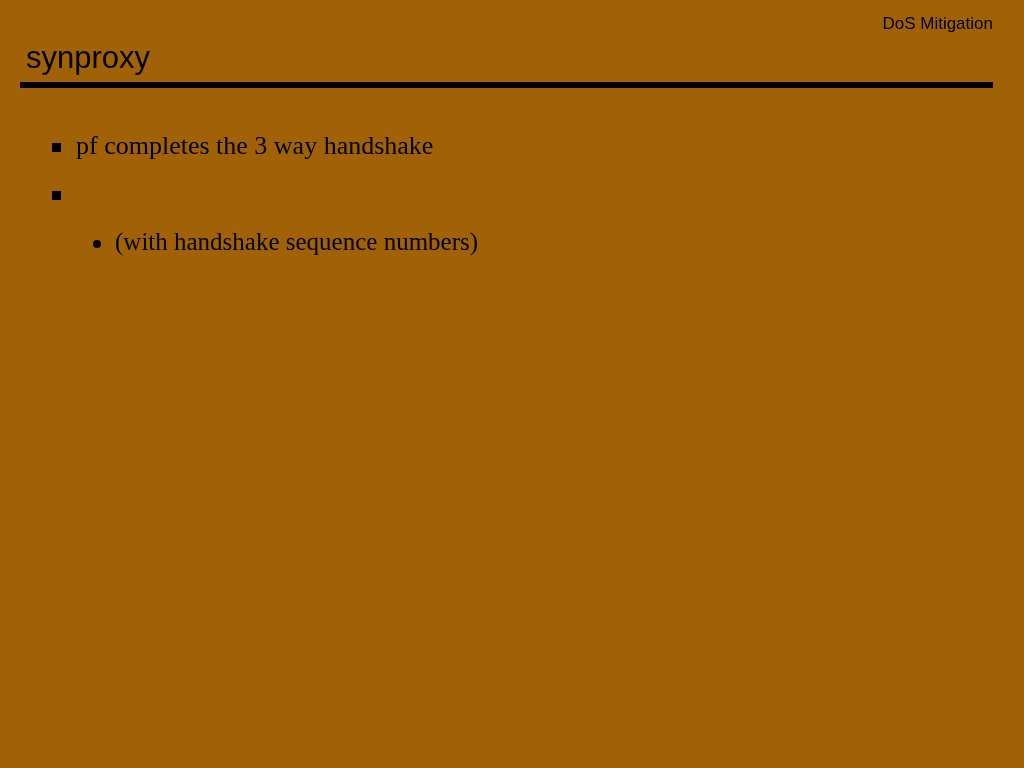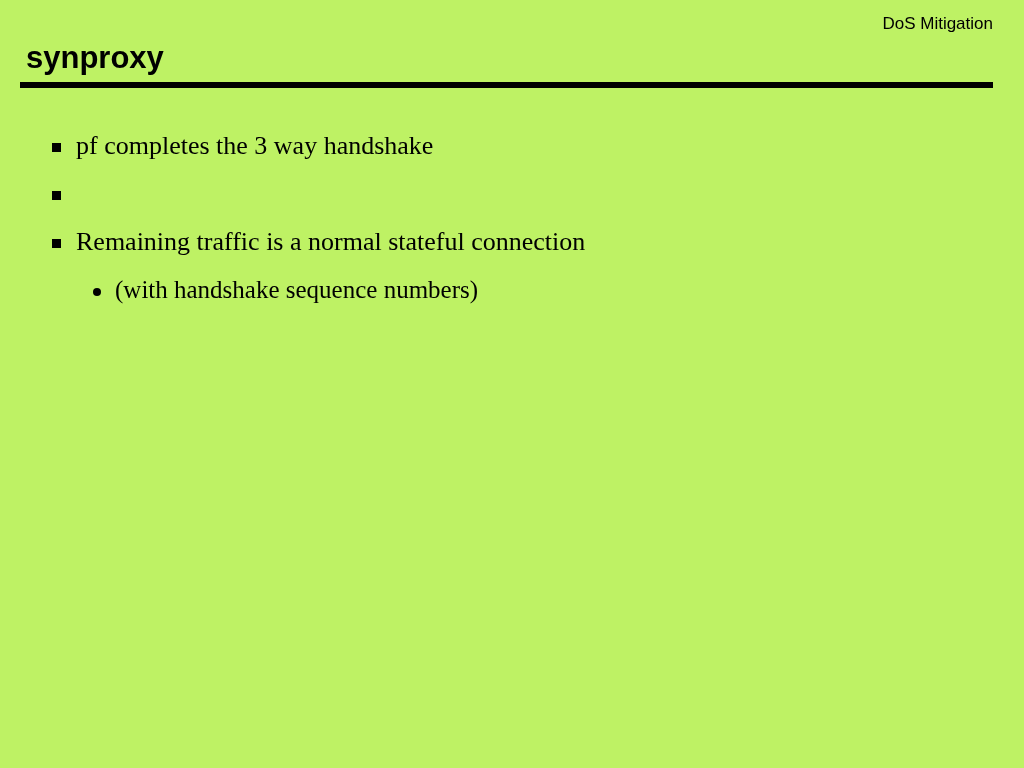--- a/index.html
+++ b/index.html
@@ -16,21 +16,21 @@
     overflow: hidden;
     position: relative;
   }
 
   .slide {
     position: absolute;
     left: 0;
     top: 0;
     width: 1024px;
     height: 768px;
-    background: #bef264;
+    background: #a16207;
   }
 
   
   .slide-header {
     position: absolute;
     left: 20px;
     top: 14px;
     width: 973px;
     text-align: right;
     font-size: 17px;
@@ -40,21 +40,21 @@
     white-space: nowrap;
   }
 
   
   .slide-title {
     position: absolute;
     left: 26px;
     top: 40px;
     font-size: 31px;
     line-height: 36px;
-    font-weight: bold;
+    font-weight: normal;
     color: #000000;
     white-space: nowrap;
     text-align: right;
   }
 
   .title-rule {
     position: absolute;
     left: 20px;
     top: 82px;
     width: 973px;
@@ -138,24 +138,20 @@
 
     <li class="bullet-item level-1">
       <span class="bullet-marker"></span>
       <span class="bullet-text">pf completes the 3 way handshake</span>
     </li>
 
     <li class="bullet-item level-1">
       <span class="bullet-marker"></span>
     </li>
 
-    <li class="bullet-item level-1">
-      <span class="bullet-marker"></span>
-      <span class="bullet-text">Remaining traffic is a normal stateful connection</span>
-    </li>
 
     <li class="bullet-item level-2">
       <span class="bullet-marker"></span>
       <span class="bullet-text">(with handshake sequence numbers)</span>
     </li>
 
   </ul>
 
 </div>
 

